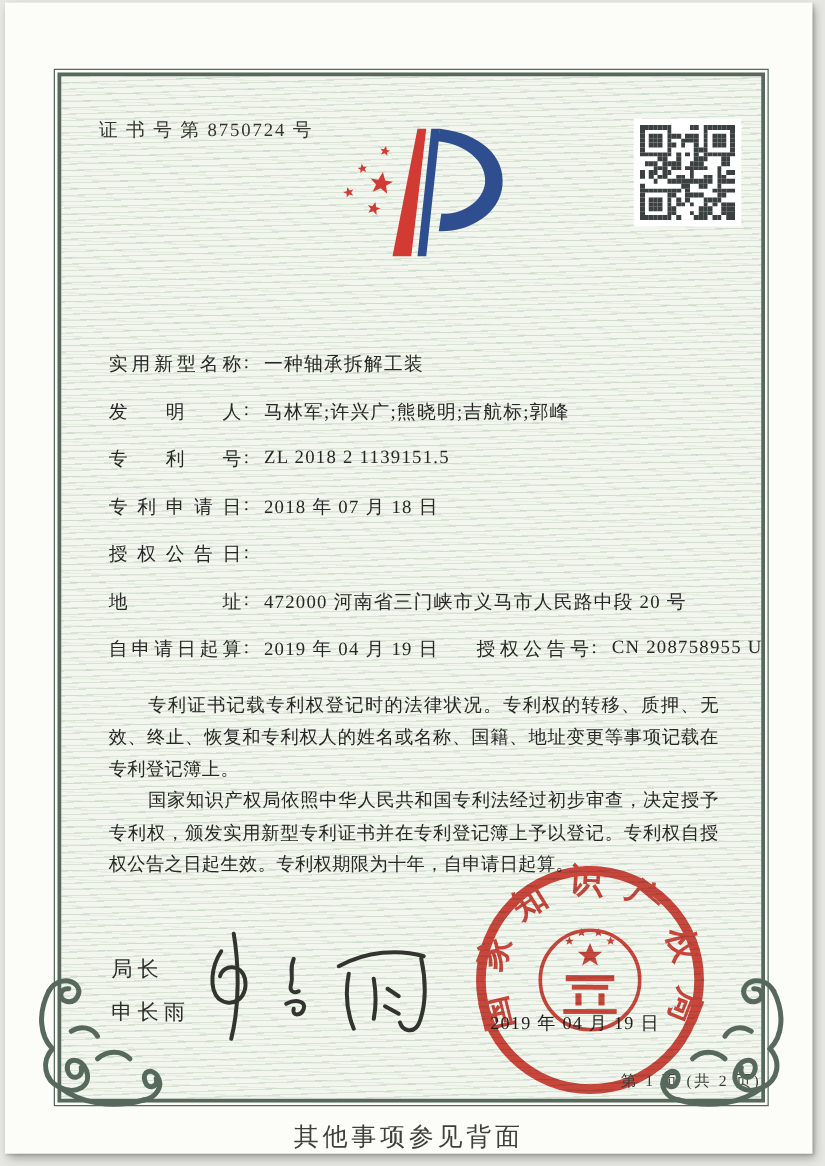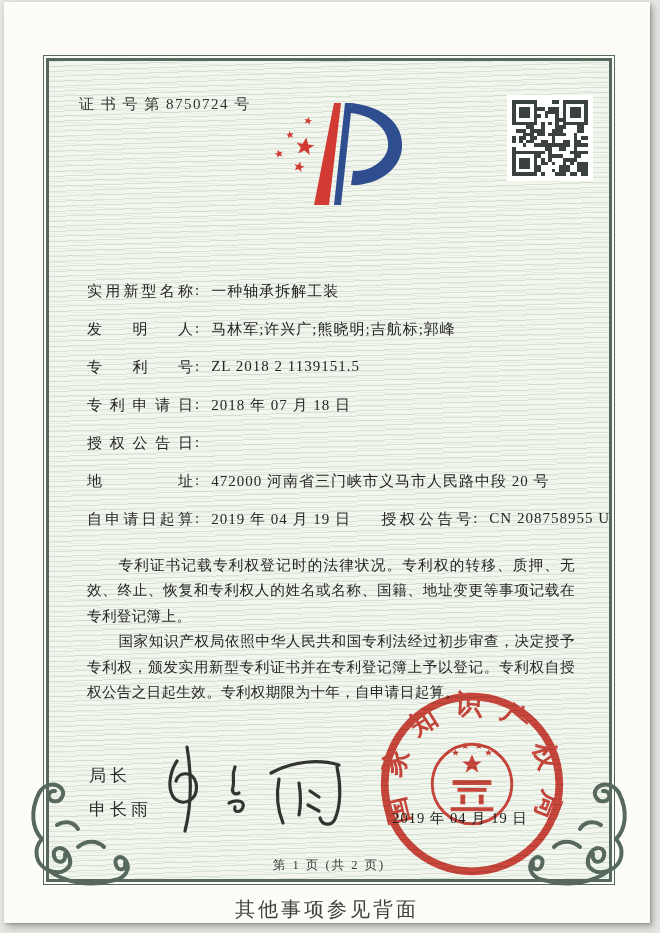--- a/index.html
+++ b/index.html
@@ -51,21 +51,21 @@
   .paras { position:absolute; left:38px; right:34px; top:492px; }
   .paras p { margin:0; text-indent:2.15em; font-size:14.6px; line-height:25.4px;
     color:#262624; text-align:justify; letter-spacing:.3px; }
   .signer { position:absolute; left:40px; top:698px; font-size:17px; color:#2c2c2a;
     line-height:34px; letter-spacing:4px; }
   .signature { position:absolute; left:100px; top:676px; width:218px; height:102px; }
   .seal { position:absolute; left:326px; top:626px; width:194px; height:194px;
     mix-blend-mode:multiply; opacity:.93; }
   .seal-date { position:absolute; left:314px; top:748px; width:194px; text-align:center;
     font-size:14.5px; color:#1e1e1c; letter-spacing:1px; white-space:pre; }
-  .pagenum { position:absolute; left:0; right:0; top:796px; text-align:center;
+  .pagenum { position:absolute; left:0; right:0; top:796px; text-align:right;
     font-size:12.5px; color:#3a3a36; letter-spacing:2px; }
   .orn { position:absolute; width:122px; height:122px; }
   .orn-left { left:-34px; bottom:-18px; }
   .orn-right { right:-34px; bottom:-18px; transform:scaleX(-1); }
   .footer-note { position:absolute; left:0; right:0; top:894px; text-align:center;
     font-size:20px; color:#3f3f3a; letter-spacing:3px; }
 </style>
 </head>
 <body>
 

